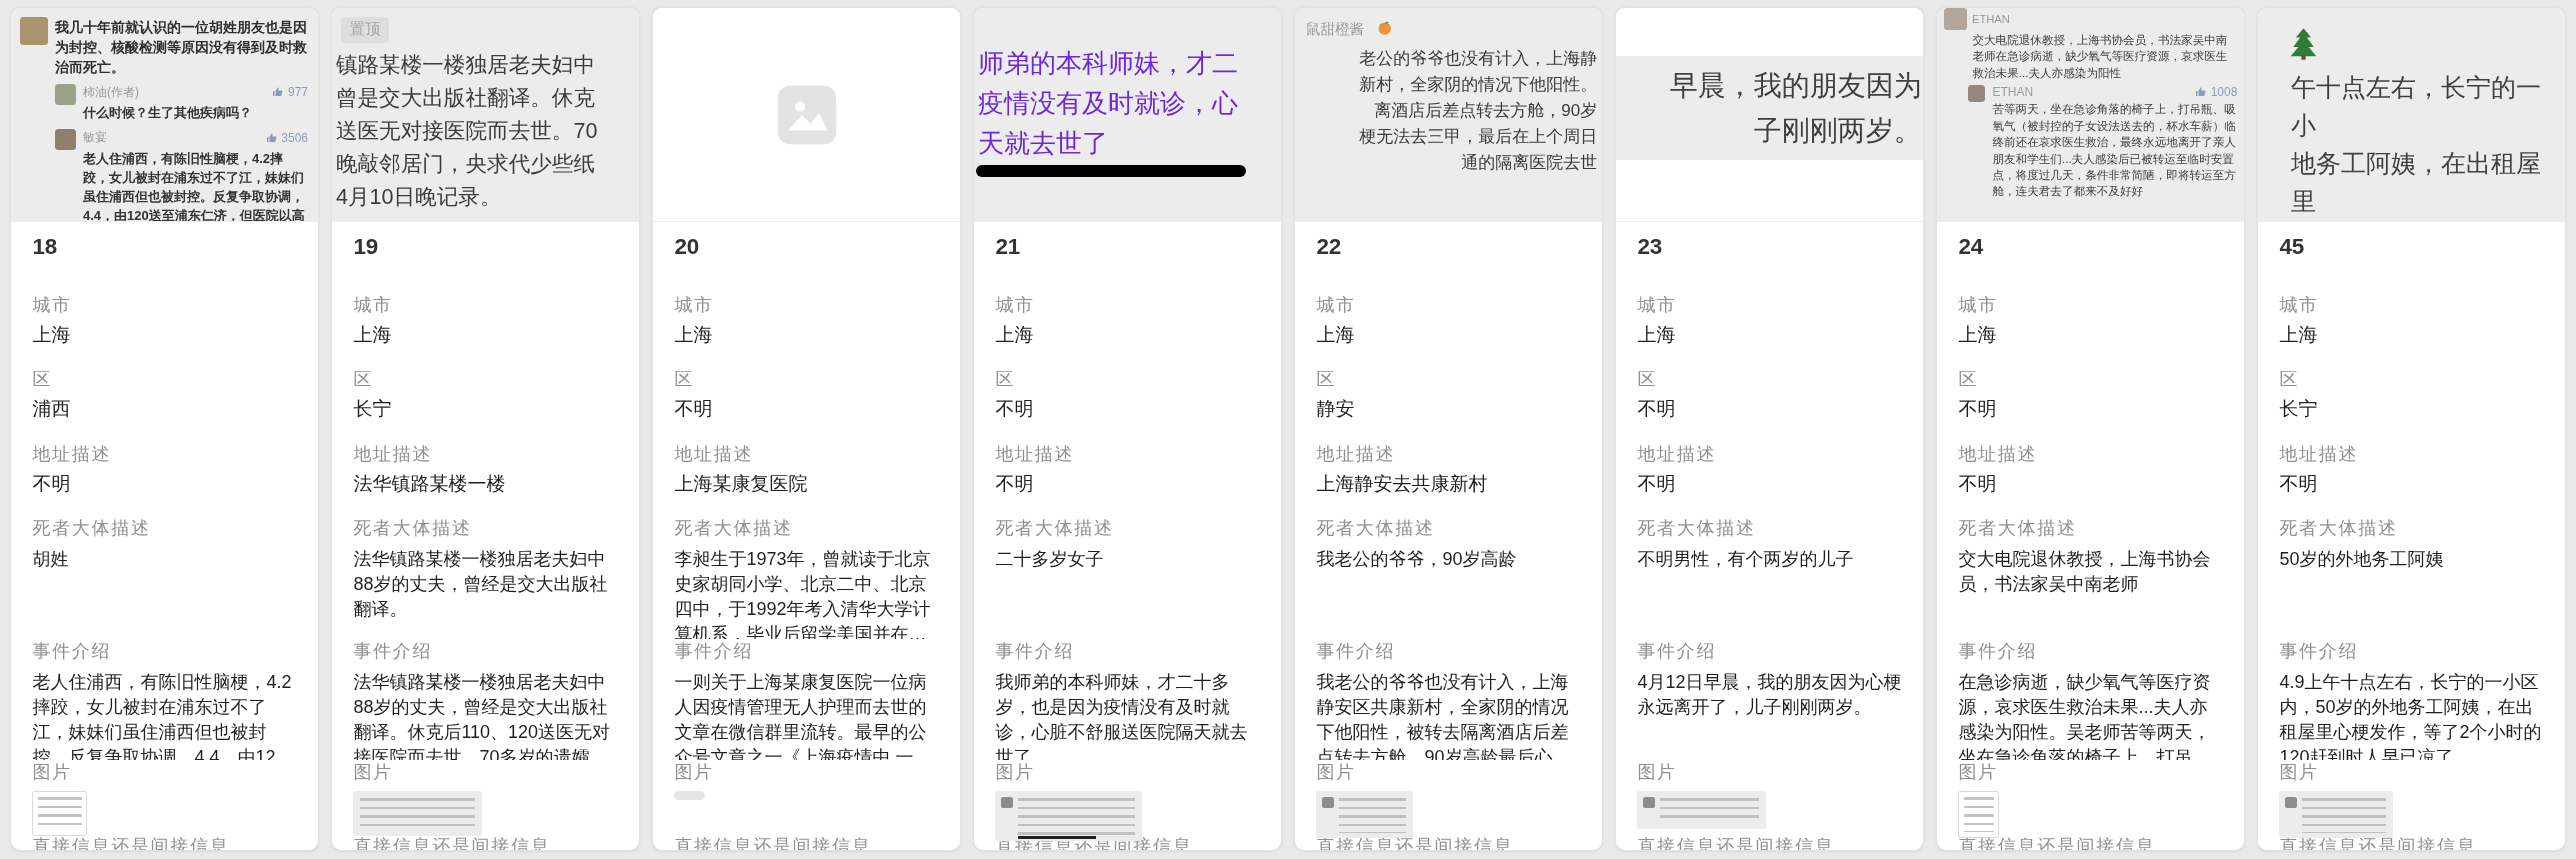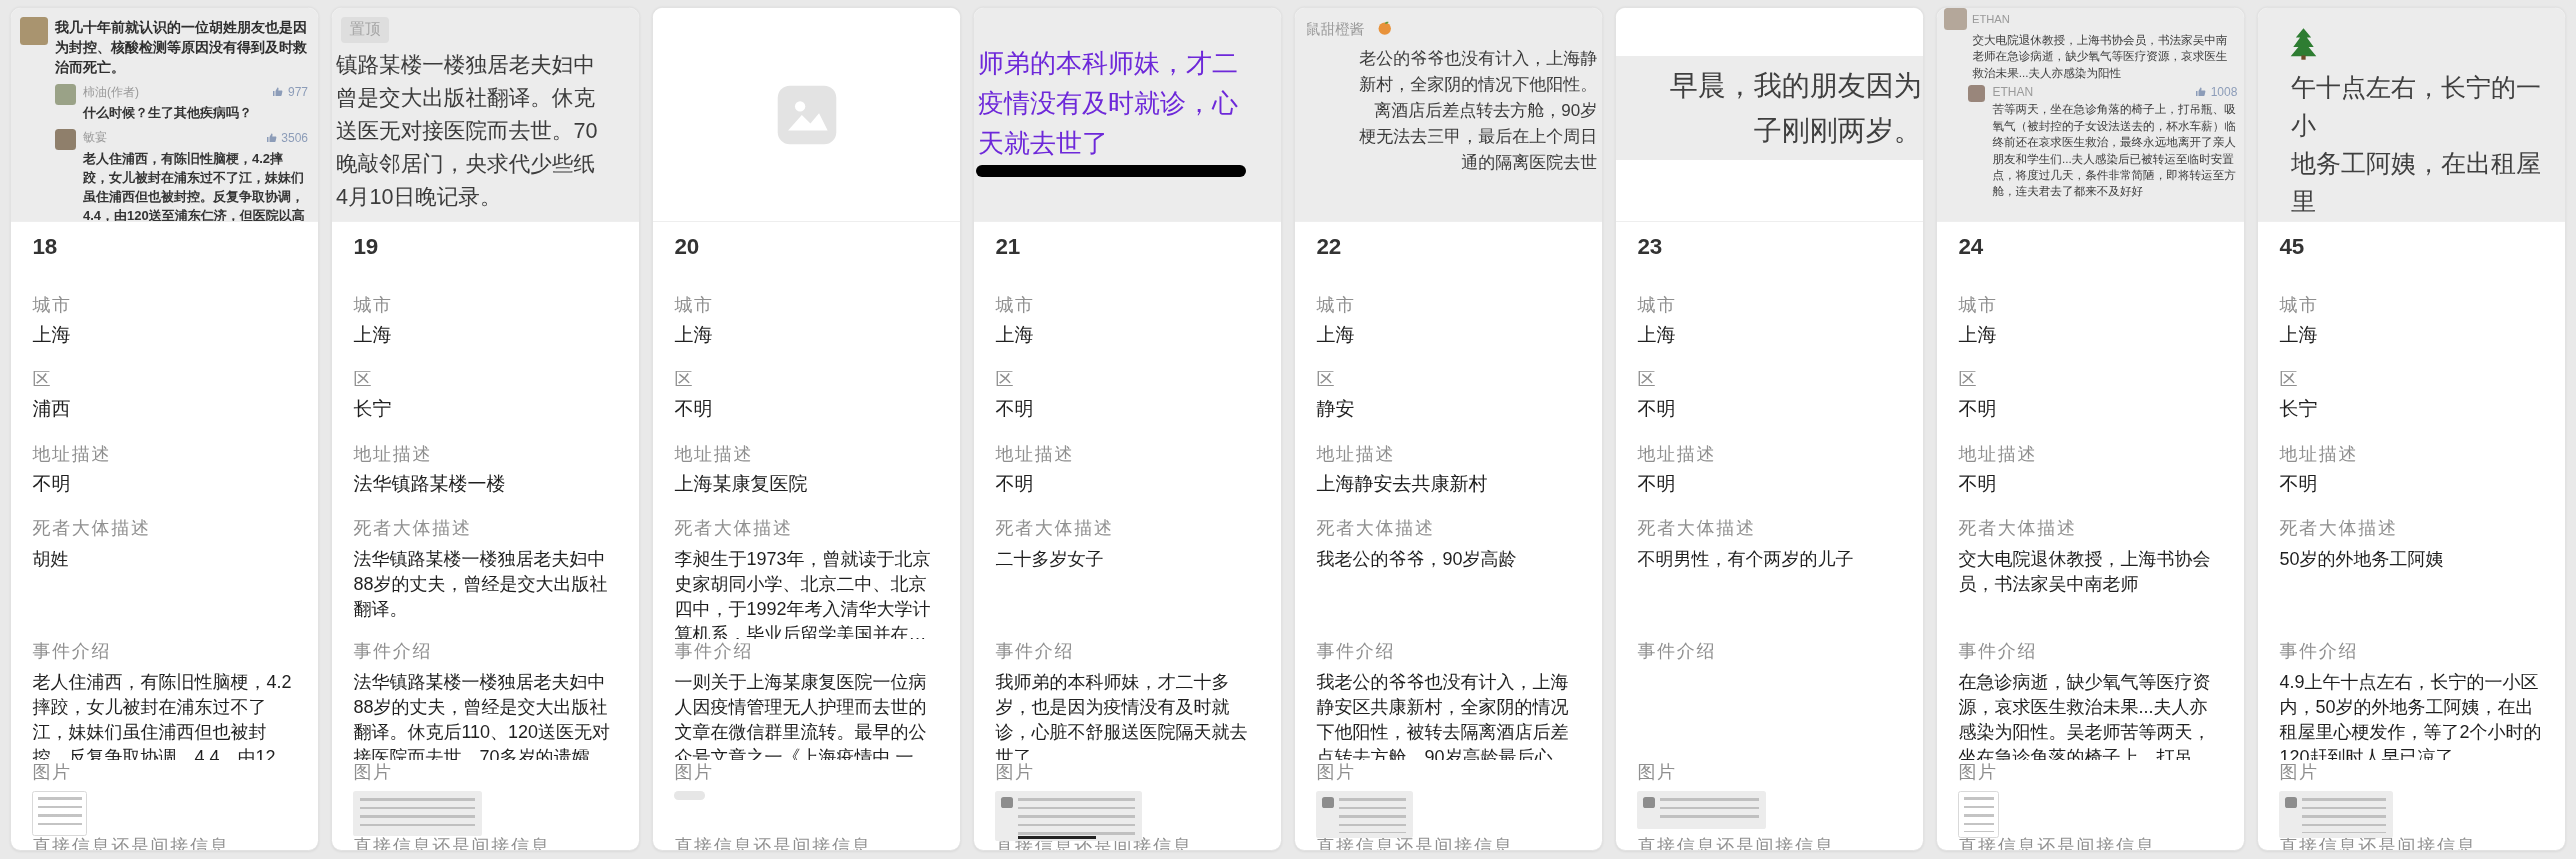--- a/index.html
+++ b/index.html
@@ -386,20 +386,21 @@
       <div class="f">
           <div class="lab">地址描述</div>
           <div class="val">不明</div>
         </div>
       <div class="f-fixed142">
           <div class="lab">死者大体描述</div>
           <div class="val multi clamp4">不明男性，有个两岁的儿子</div>
         </div>
       <div class="f-fixed140">
           <div class="lab">事件介绍</div>
+          <div class="val multi clamp4">4月12日早晨，我的朋友因为心梗永远离开了，儿子刚刚两岁。</div>
         </div>
       <div class="f-img">
           <div class="lab">图片</div>
           <div class="thumb t-ava h44">
             <i class="tl"></i>
           </div>
         </div>
       <div class="f-direct">
           <div class="lab">直接信息还是间接信息</div>
           <div class="val">身边信息</div>

